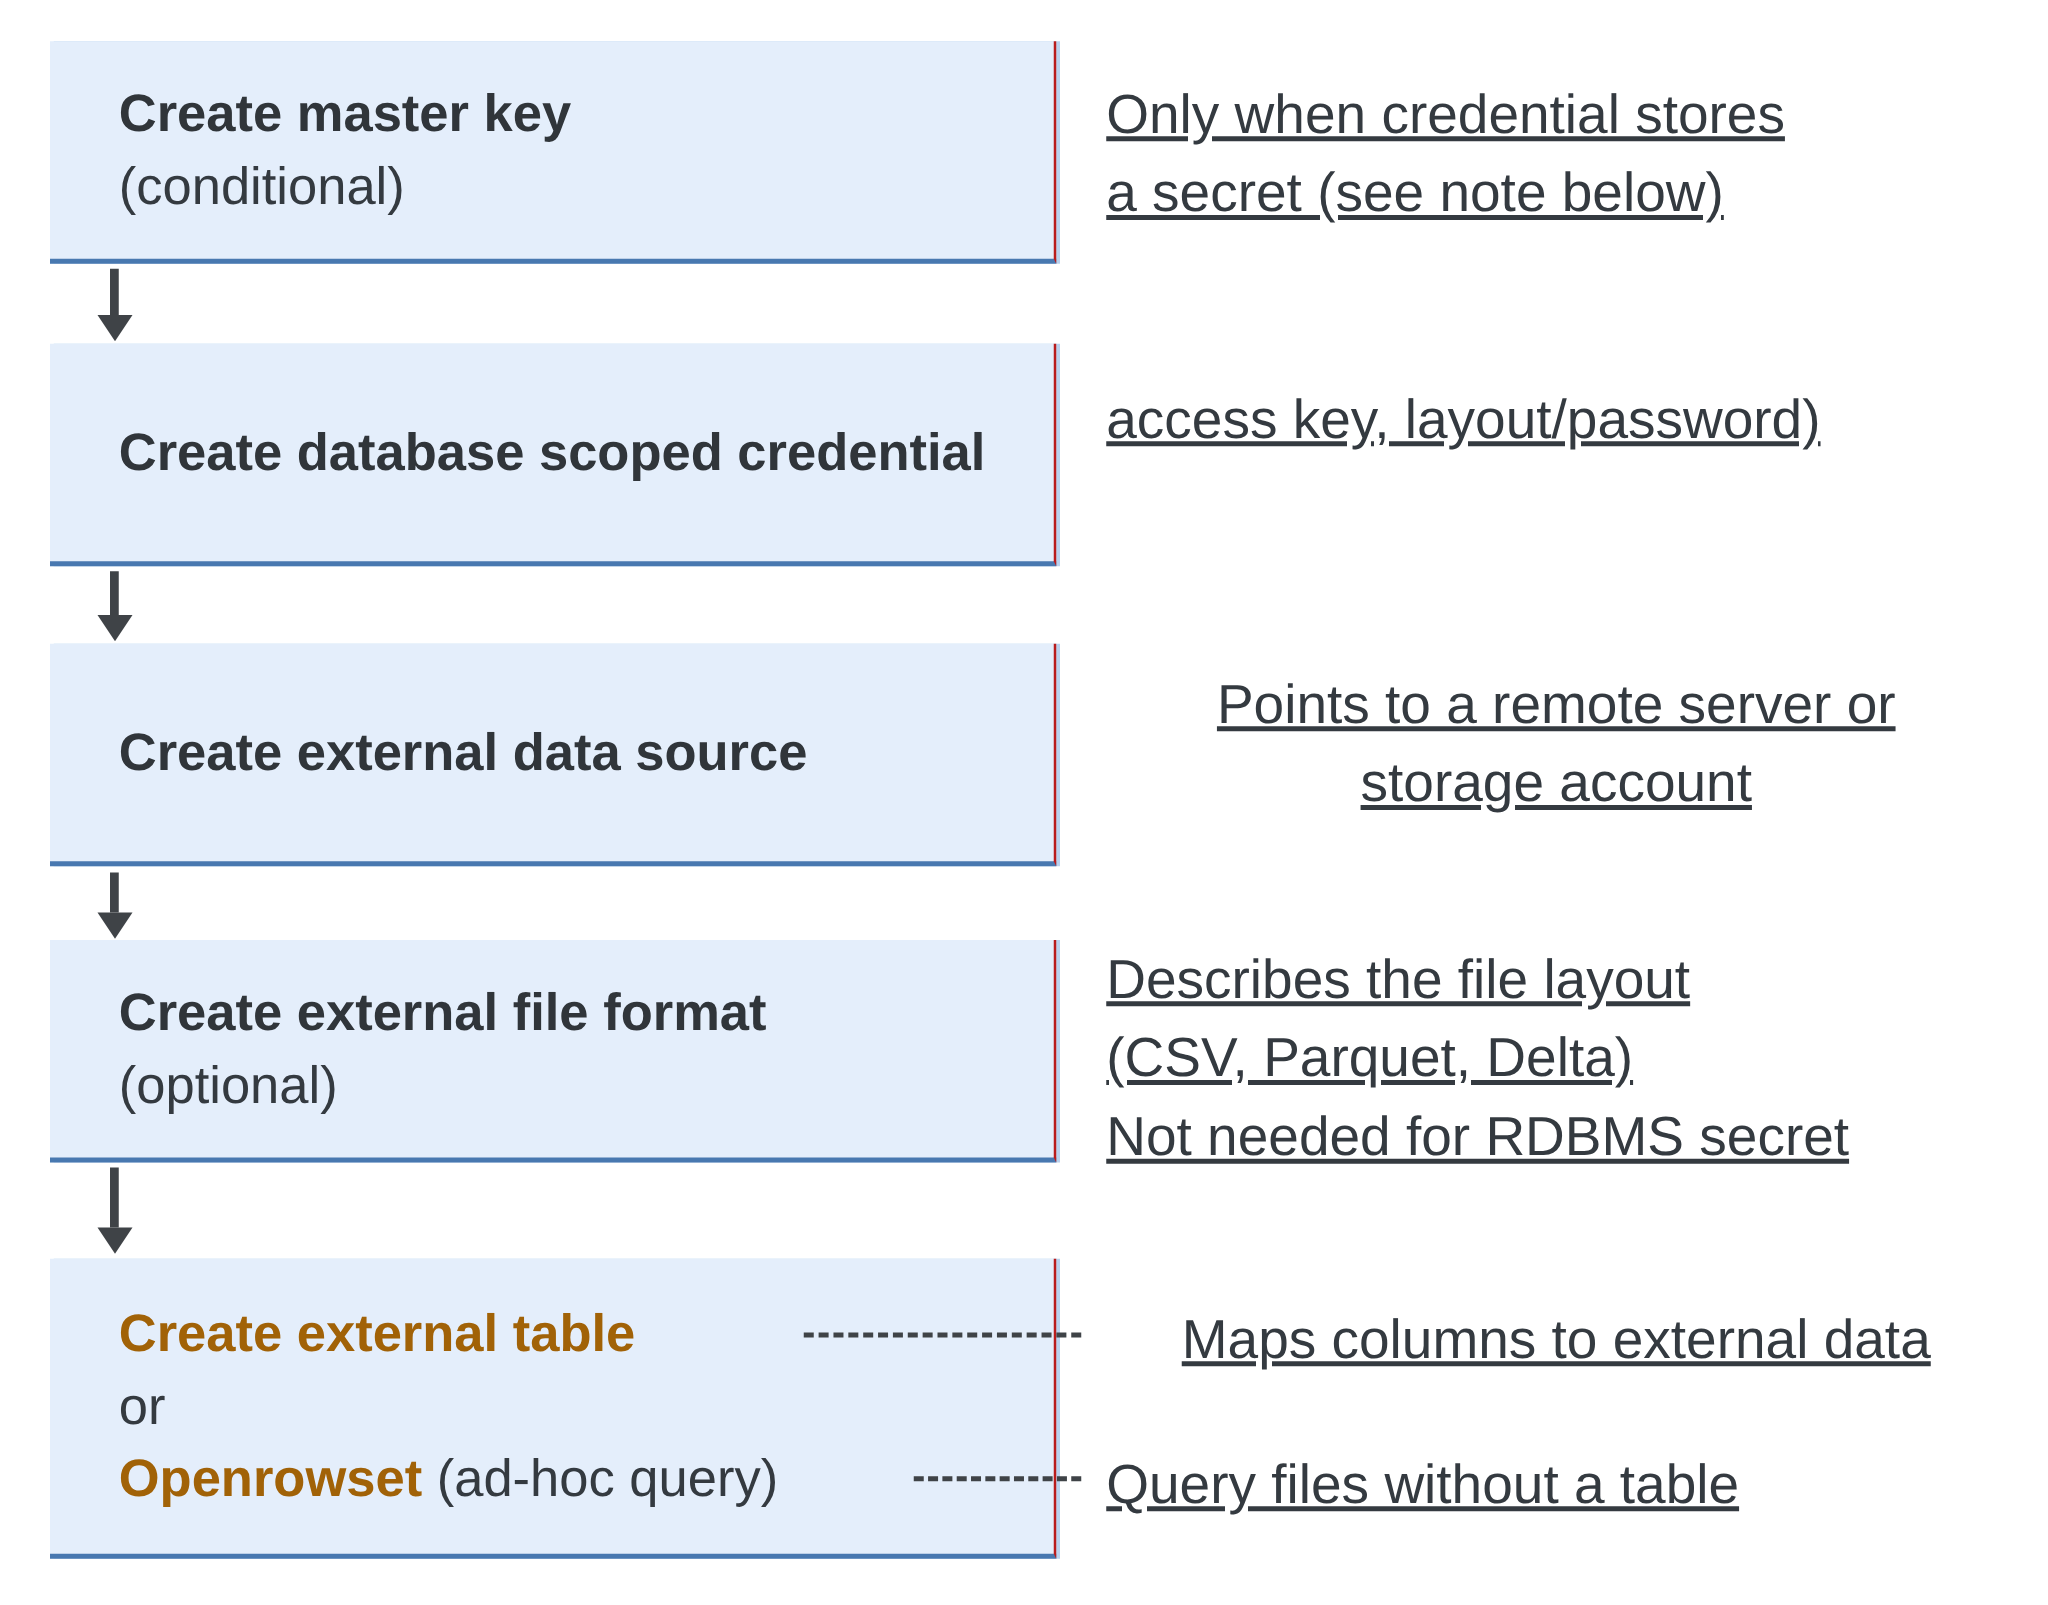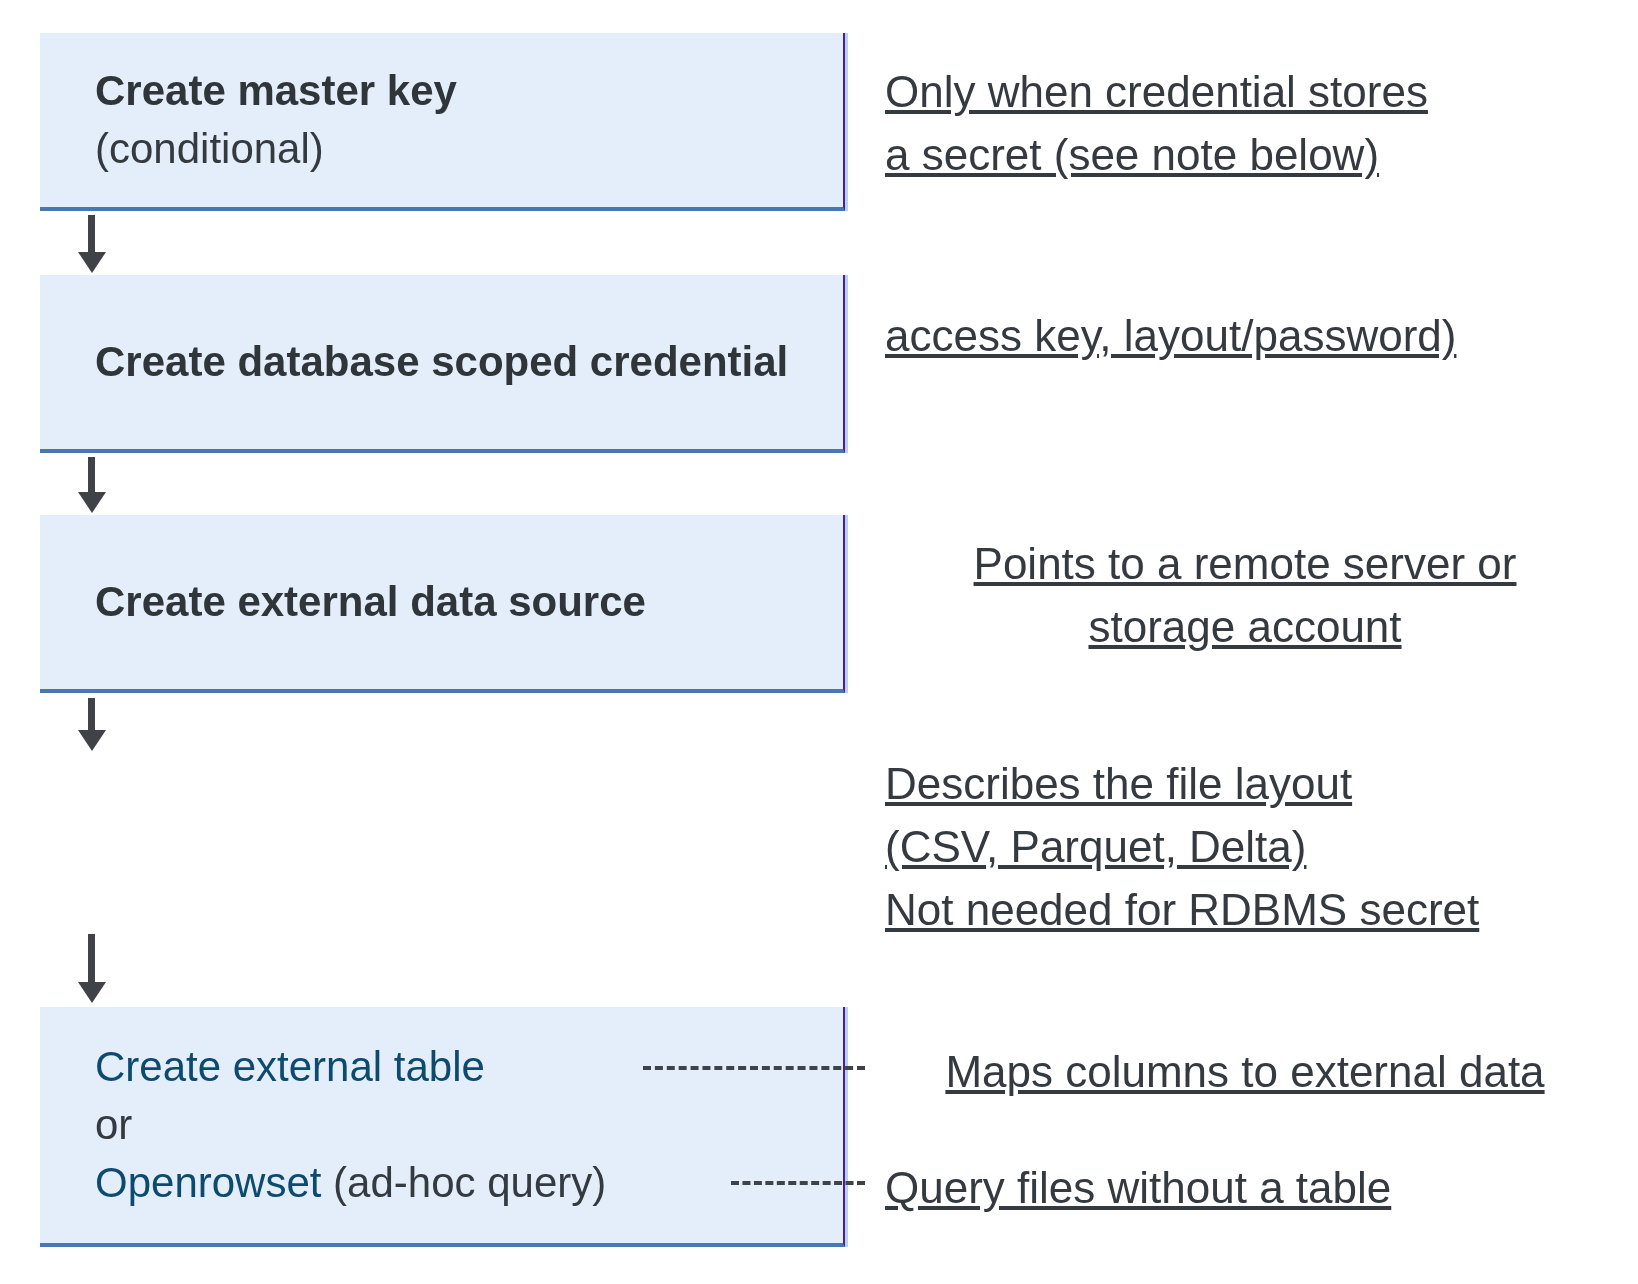--- a/index.html
+++ b/index.html
@@ -9,34 +9,34 @@
     background:#ffffff;
     font-family:"Liberation Sans", sans-serif;
     color:#343a40;
     overflow:hidden;
   }
   .box{
     position:absolute;
     left:40px;width:805px;
     box-sizing:border-box;
     background:#e4eefb;
-    border-right:2px solid #4c1d95;
+    border-right:2px solid #b91c1c;
     border-bottom:4px solid #4878b0;
     box-shadow:3px 0 0 0 #b9d2ee;
     display:flex;flex-direction:column;justify-content:center;
     padding-left:55px;padding-right:30px;
   }
   .box-title{
     font-weight:bold;font-size:42px;line-height:58px;color:#30353a;
   }
   .box-sub{
     font-weight:normal;font-size:42px;line-height:58px;color:#343a40;
   }
   .box-line{font-size:42px;line-height:58px;color:#343a40;}
-  .box-line b{font-weight:normal;color:#0c4a6e;}
+  .box-line b{font-weight:bold;color:#a16207;}
   .note{
     position:absolute;left:885px;width:720px;
     font-size:44px;line-height:63px;color:#343a40;
     font-weight:normal;
     text-decoration:underline;
   }
   .arrow-shaft{
     position:absolute;left:88px;width:7px;background:#3f4347;
   }
   .arrow-head{
@@ -81,20 +81,24 @@
     <div class="box-title">Create external data source</div>
   </div>
   <div class="note" style="top:532px;text-align:center;">
     <div>Points to a remote server or</div>
     <div>storage account</div>
   </div>
 
   <div class="arrow-shaft" style="top:698px;height:32px;"></div>
   <div class="arrow-head" style="top:730px;"></div>
 
+  <div class="box" style="top:752px;height:178px;">
+    <div class="box-title">Create external file format</div>
+    <div class="box-sub">(optional)</div>
+  </div>
   <div class="note" style="top:752px;">
     <div>Describes the file layout</div>
     <div>(CSV, Parquet, Delta)</div>
     <div>Not needed for RDBMS secret</div>
   </div>
 
   <div class="arrow-shaft" style="top:934px;height:48px;"></div>
   <div class="arrow-head" style="top:982px;"></div>
 
   <div class="box" style="top:1007px;height:240px;">

